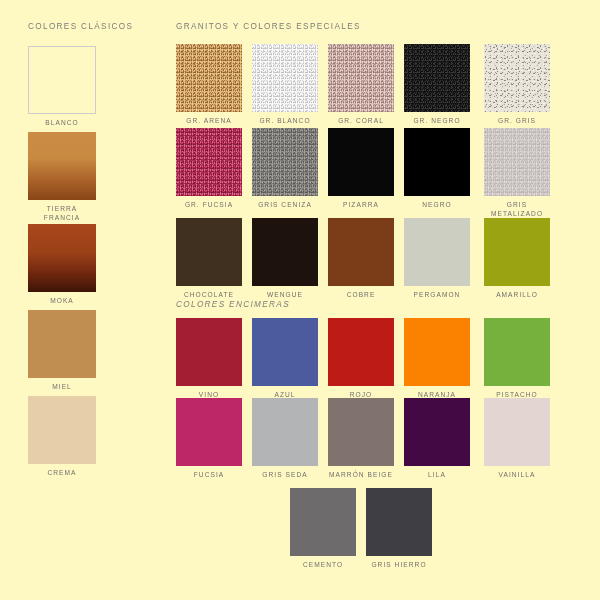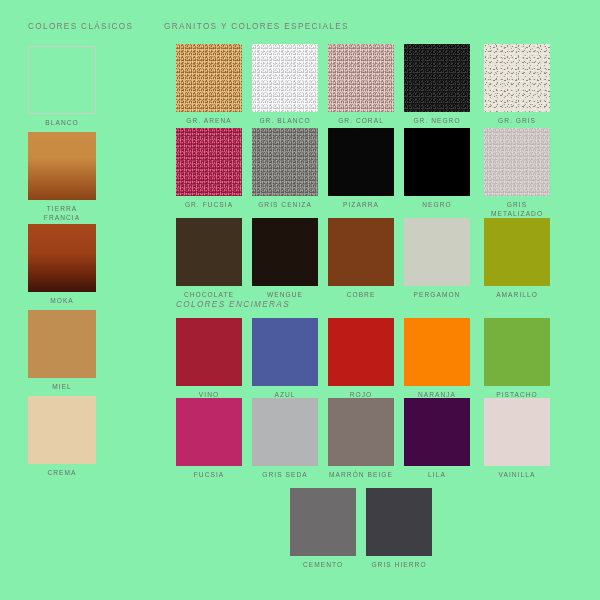--- a/index.html
+++ b/index.html
@@ -12,21 +12,21 @@
     height: 600px;
     font-family: "Liberation Sans", sans-serif;
     position: relative;
     overflow: hidden;
   }
 
   .page {
     position: relative;
     width: 600px;
     height: 600px;
-    background: #86efac;
+    background: #fef9c3;
   }
 
   
   .section-heading {
     position: absolute;
     font-size: 8.2px;
     letter-spacing: 1.35px;
     color: #7d7b79;
     text-transform: uppercase;
     white-space: nowrap;
@@ -138,21 +138,21 @@
   <div class="cell cell-left" style="left:28px; top:310px; width:68px;">
     <div class="swatch" style="background:#c08e51;"></div>
     <div class="label">MIEL</div>
   </div>
 
   <div class="cell cell-left" style="left:28px; top:396px; width:68px;">
     <div class="swatch" style="background:#e6cfa8;"></div>
     <div class="label">CREMA</div>
   </div>
 
-  <div class="section-heading" style="left:164px; top:22px;">GRANITOS Y COLORES ESPECIALES</div>
+  <div class="section-heading" style="left:176px; top:22px;">GRANITOS Y COLORES ESPECIALES</div>
 
   <div class="cell" style="left:176px; top:44px; width:66px;">
     <div class="swatch speckle fine" style="background:#d8a667; --sp1:#8f6532; --sp2:#efc994;"></div>
     <div class="label">GR. ARENA</div>
   </div>
   <div class="cell" style="left:252px; top:44px; width:66px;">
     <div class="swatch speckle fine" style="background:#f2f1f1; --sp1:#c2c2c4; --sp2:#ffffff;"></div>
     <div class="label">GR. BLANCO</div>
   </div>
   <div class="cell" style="left:328px; top:44px; width:66px;">

